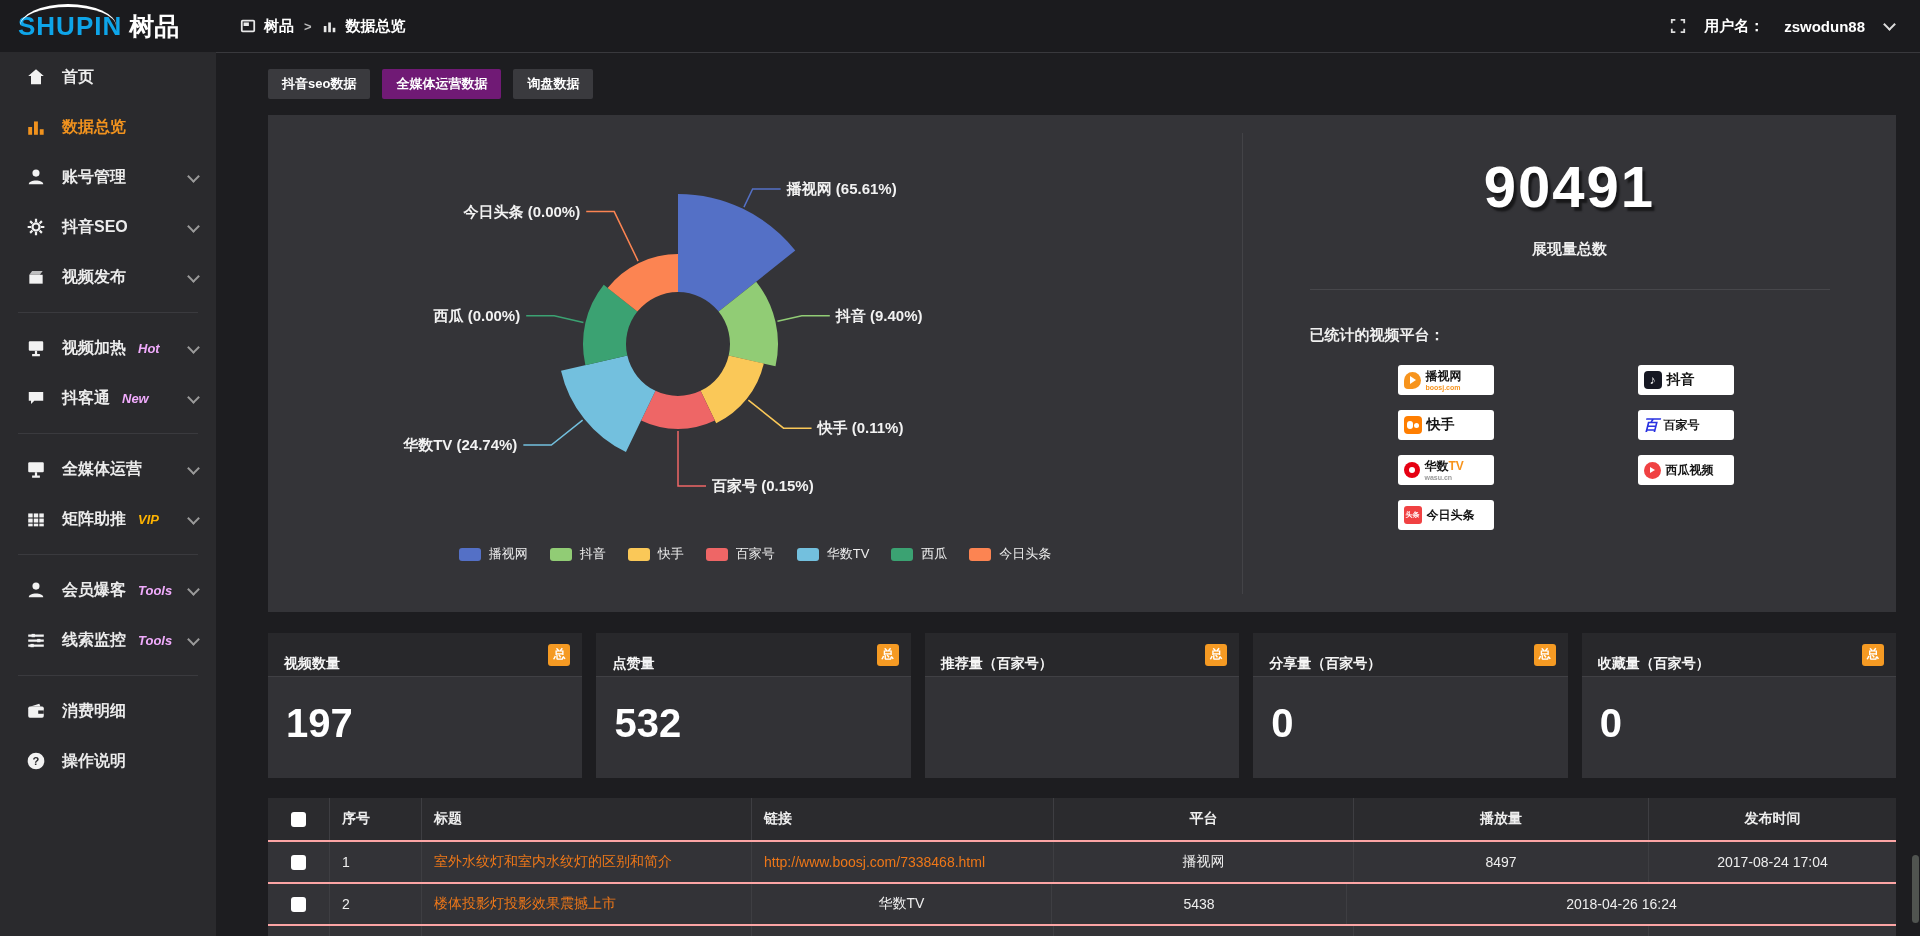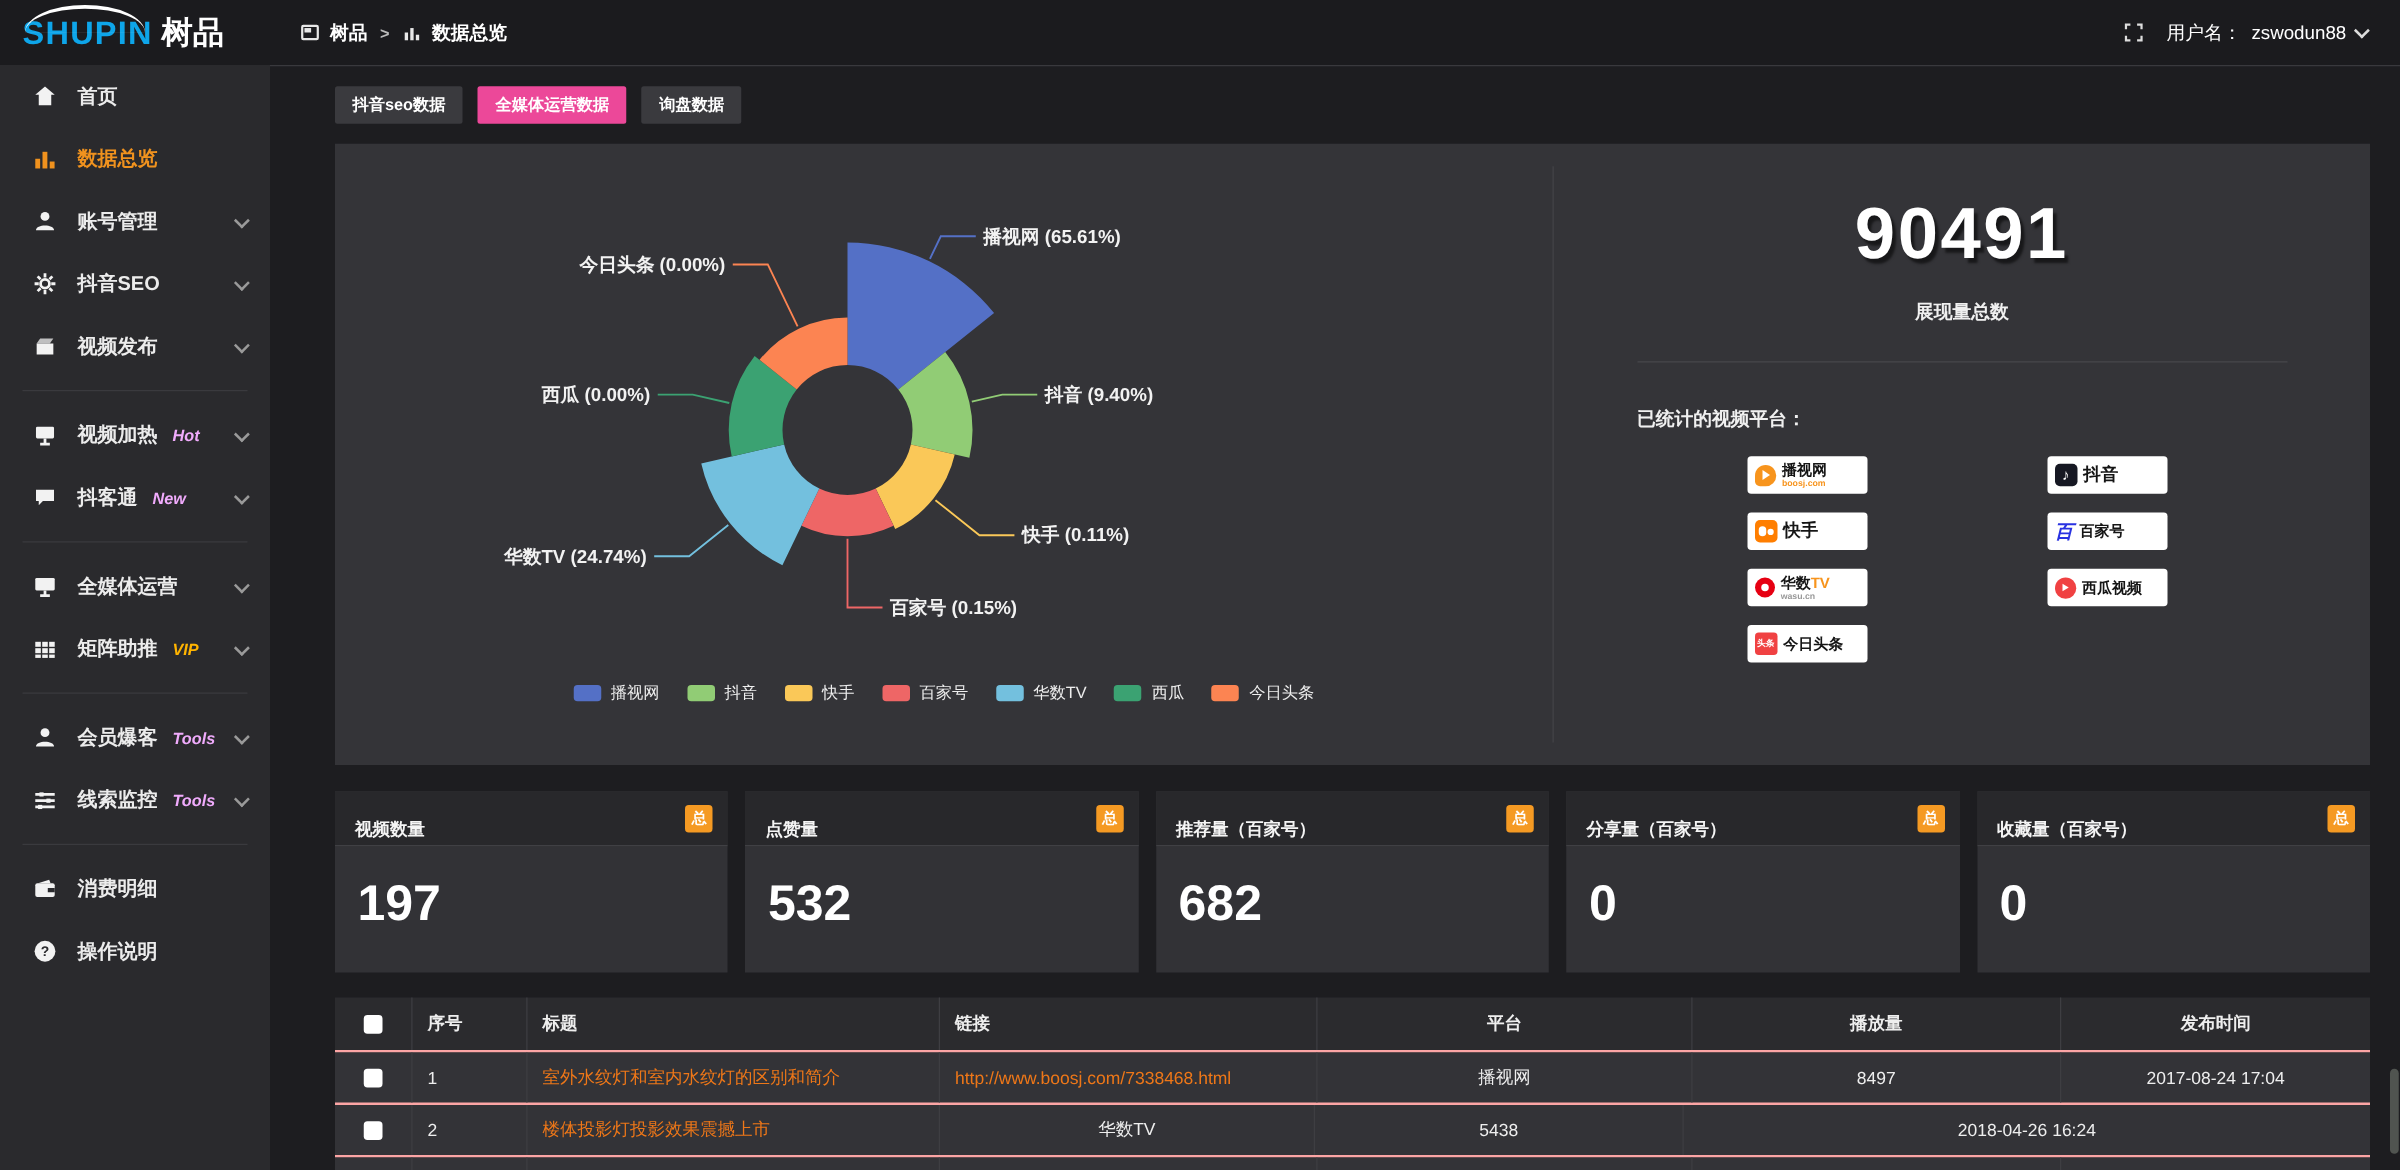--- a/index.html
+++ b/index.html
@@ -11,21 +11,21 @@
   .logo { width:216px; padding-left:18px; display:flex; align-items:flex-end; gap:7px; }
   .logo-en { font-size:26px; font-weight:800; letter-spacing:1px; color:#0ea5e9; position:relative; line-height:1; }
   .logo-arc { position:absolute; left:2px; top:-9px; width:96px; height:22px;
     border-top:3px solid #fff; border-radius:50%/100% 100% 0 0; }
   .logo-cn { font-size:25px; font-weight:800; color:#fff; line-height:1; }
   .crumb { display:flex; align-items:center; gap:8px; margin-left:24px; font-size:15px; font-weight:700; color:#fff; }
   .crumb .sep { color:#bbb; font-size:13px; margin:0 2px; }
   .cicon { display:inline-flex; width:16px; height:16px; color:#e8e8e8; }
   .top-right { margin-left:auto; display:flex; align-items:center; gap:18px; padding-right:26px; }
   .fs-icon { width:16px; height:16px; color:#ddd; cursor:pointer; }
-  .user { font-size:15px; font-weight:400; color:#fff; display:flex; align-items:center; gap:8px;text-align:center; }
+  .user { font-size:15px; font-weight:700; color:#fff; display:flex; align-items:center; gap:20px;text-align:center; }
   .chev { width:9px; height:9px; border-right:2px solid #ddd; border-bottom:2px solid #ddd;
     transform:rotate(45deg); margin-top:-4px; }
 
   
   .app { display:flex; height:884px; }
   .sidebar { width:216px; background:#2a2a2d; padding-top:0; flex:none; }
   .side-item { height:50px; display:flex; align-items:center; padding:0 18px 0 26px; cursor:pointer; color:#ececec; }
   .sicon { width:20px; height:20px; display:inline-flex; align-items:center; justify-content:center; color:#f2f2f2; }
   .slabel { font-size:16px; font-weight:700; margin-left:16px; }
   .sbadge { font-size:13px; font-weight:800; font-style:italic; margin-left:12px; }
@@ -33,21 +33,21 @@
   .side-item .chev { margin-left:auto; border-color:#9a9a9a; margin-top:-2px; }
   .side-item.active { color:#f0921e; } .side-item.active .sicon { color:#f0921e; }
   .sdivider { height:1px; background:#3a3a3e; margin:10px 18px; }
 
   .main { flex:1; padding:16px 24px 0 52px; border-top:1px solid #39393d; overflow:hidden; position:relative; }
 
   
   .tabs { display:flex; gap:12px; }
   .tab { height:30px; padding:0 14px; background:#3a3a3e; color:#fff; font-size:13px; font-weight:700;
     display:flex; align-items:center; border-radius:2px; cursor:pointer; border:none; }
-  .tab.active { background:#ec4899; }
+  .tab.active { background:#701a75; }
 
   
   .panel { background:#343438; margin-top:16px; height:497px; display:flex; }
   .chart-left { width:974px; flex:none; padding-top:22px; display:flex; flex-direction:column; align-items:center; }
   .legend { display:flex; gap:22px; margin-top:4px; align-items:center; }
   .legend-item { display:flex; align-items:center; gap:8px; cursor:pointer; }
   .legend-swatch { width:22px; height:13px; border-radius:3px; }
   .legend-label { font-size:13px; color:#eee; }
   .v-divider { width:1px; background:#434347; margin:18px 0; }
   .chart-right { flex:1; display:flex; flex-direction:column; align-items:center; padding-top:38px; }
@@ -434,21 +434,20 @@
             <span class="card-label">点赞量</span>
             <span class="total-badge">总</span>
           </div>
         <div class="card-value">532</div>
       </div>
       <div class="card">
         <div class="card-head">
             <span class="card-label">推荐量（百家号）</span>
             <span class="total-badge">总</span>
           </div>
-        <div class="card-value">682</div>
       </div>
       <div class="card">
         <div class="card-head">
             <span class="card-label">分享量（百家号）</span>
             <span class="total-badge">总</span>
           </div>
         <div class="card-value">0</div>
       </div>
       <div class="card">
         <div class="card-head">

